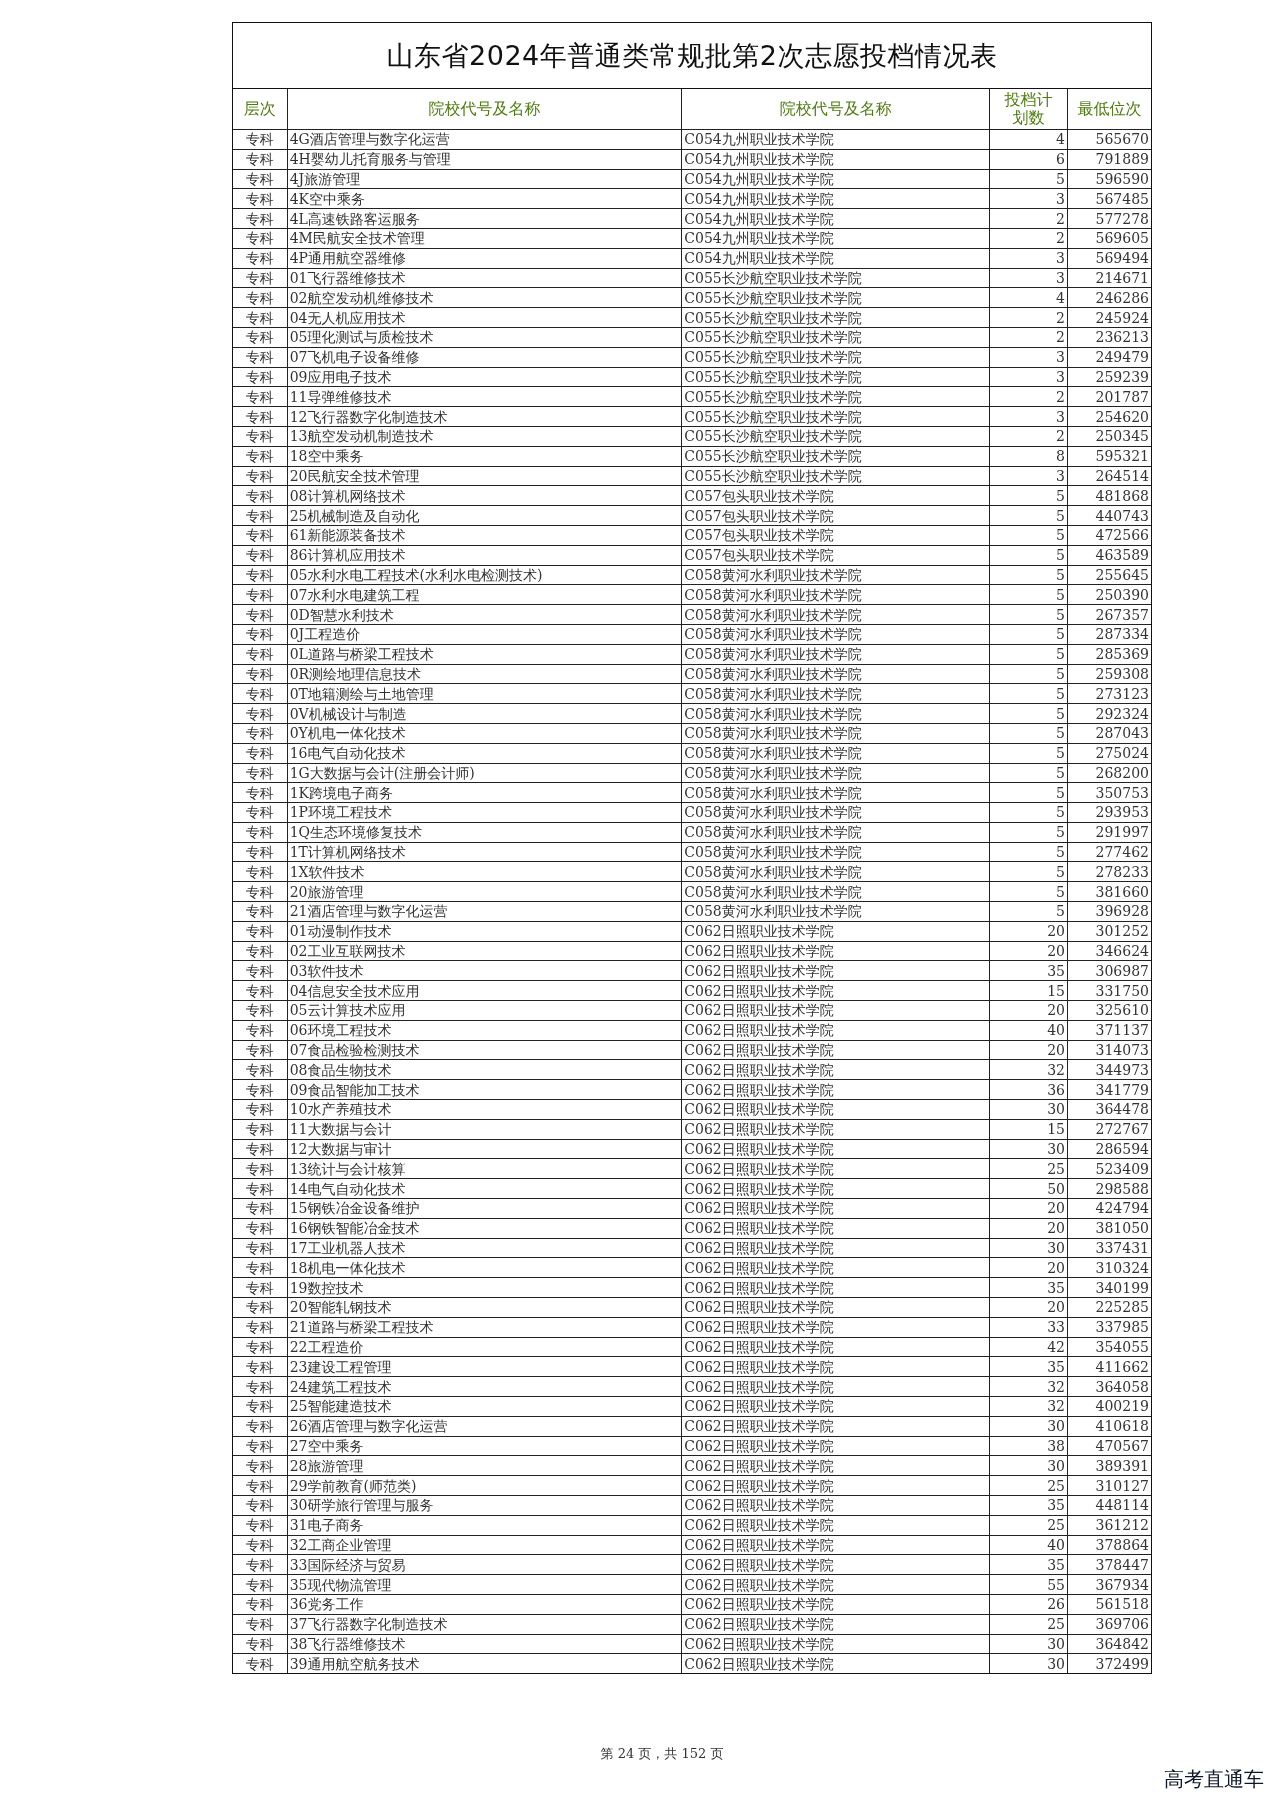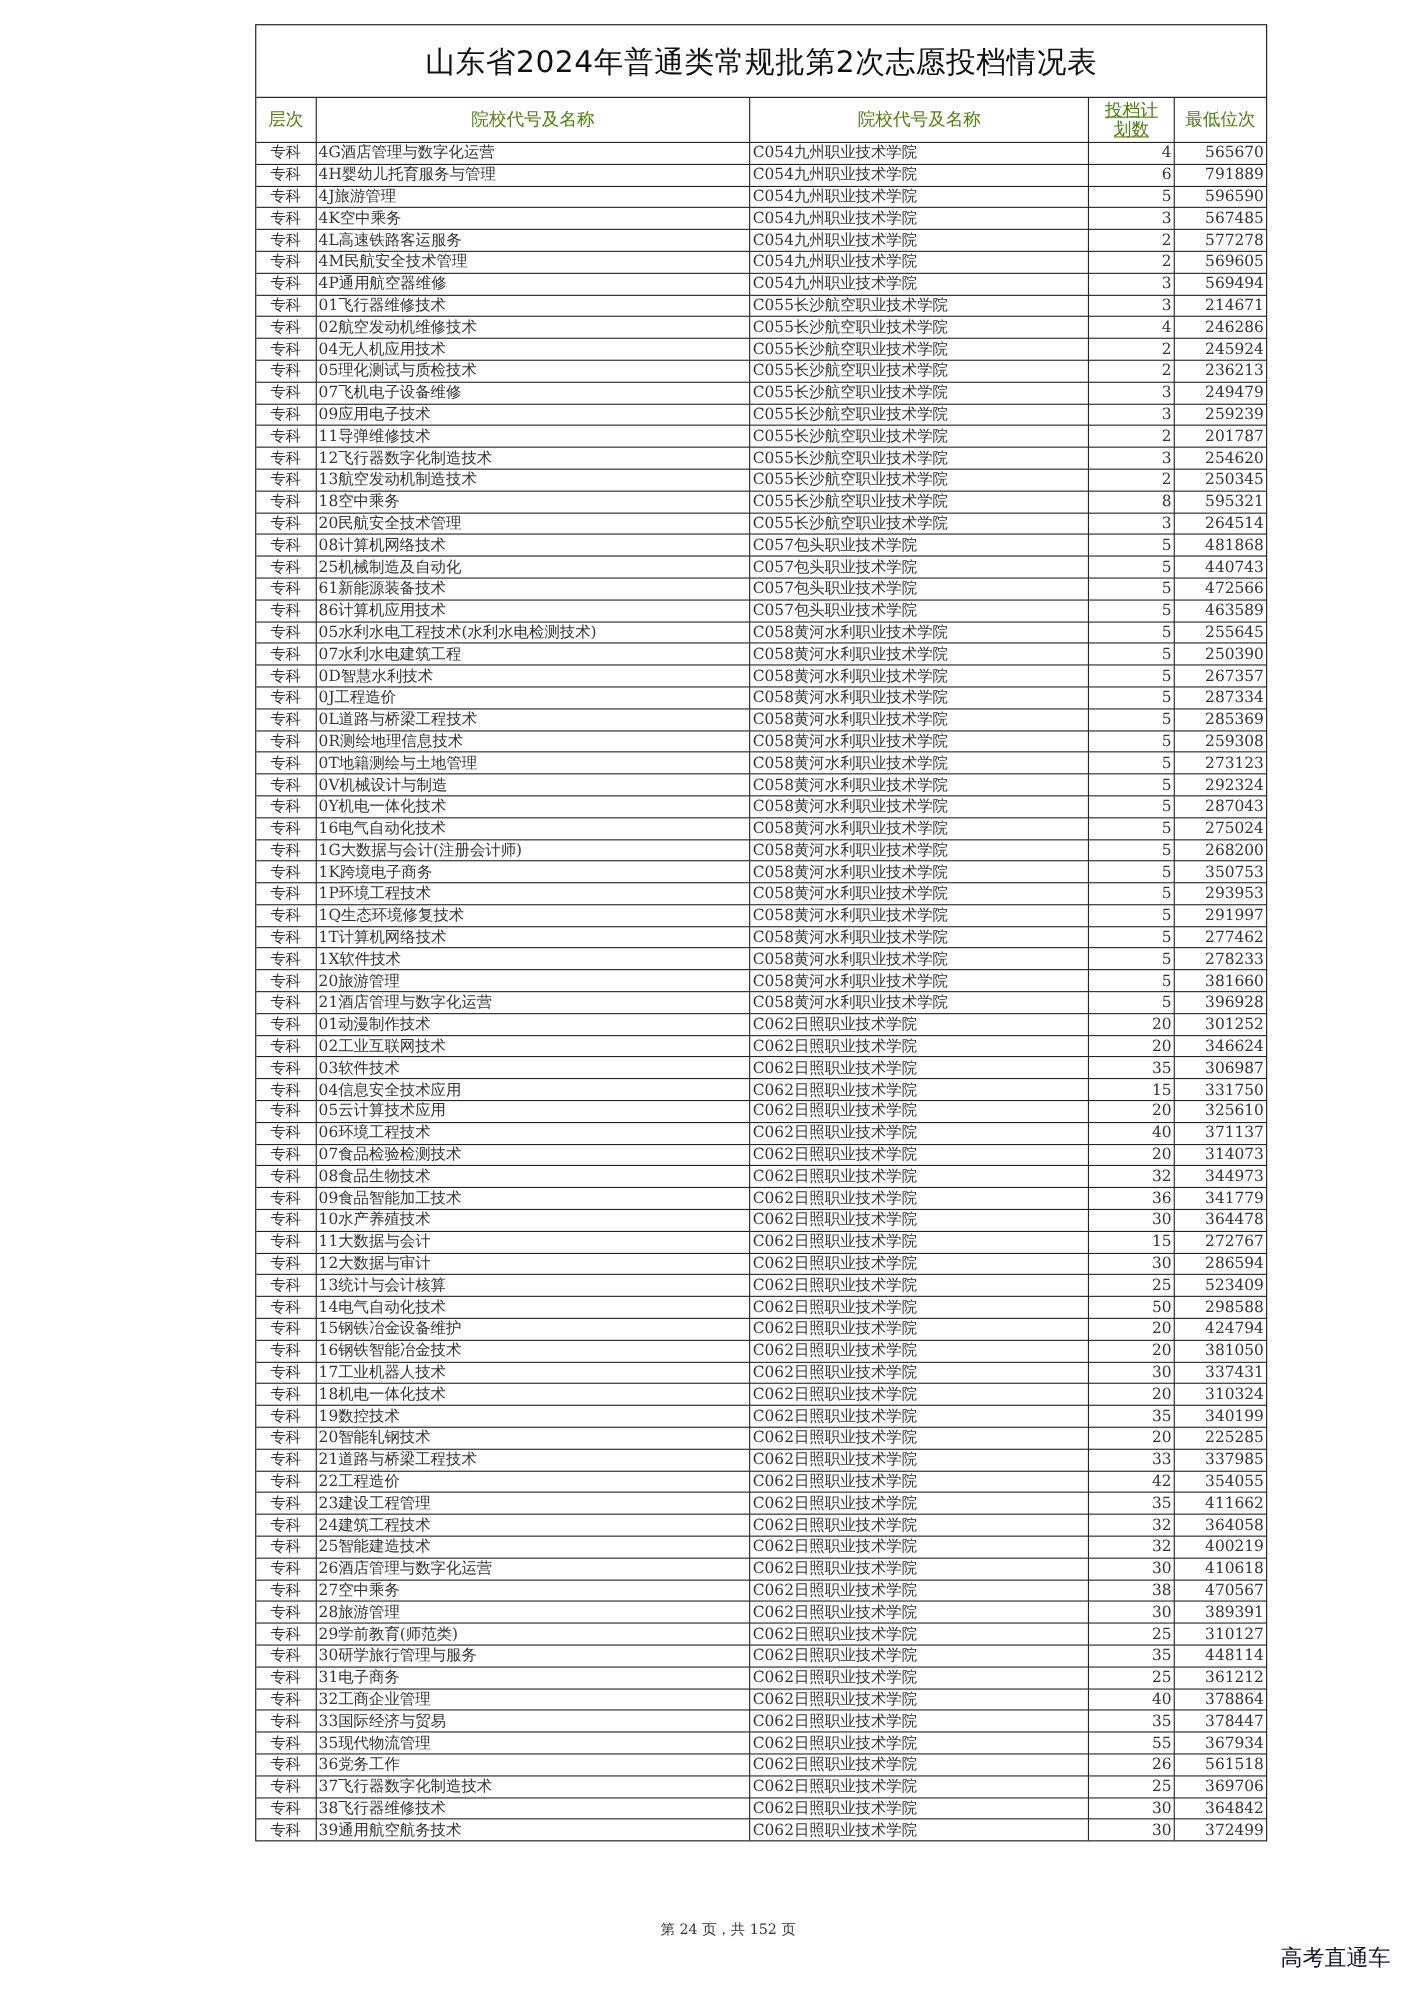--- a/index.html
+++ b/index.html
@@ -37,21 +37,21 @@
       <col style="width:350px">
       <col style="width:273px">
       <col style="width:69px">
       <col style="width:74px">
     </colgroup>
     <thead>
       <tr>
         <th>层次</th>
         <th>院校代号及名称</th>
         <th>院校代号及名称</th>
-        <th style="white-space:normal;"><span style="display:inline-block;width:3em;text-decoration:underline;">投档计划数</span></th>
+        <th style="white-space:normal;"><span style="display:inline-block;width:3em;">投档计划数</span></th>
         <th>最低位次</th>
       </tr>
     </thead>
     <tbody id="tbody">
         <tr>
           <td class="lvl">专科</td>
           <td class="major">4G酒店管理与数字化运营</td>
           <td class="school">C054九州职业技术学院</td>
           <td class="num">4</td>
           <td class="num">565670</td>

